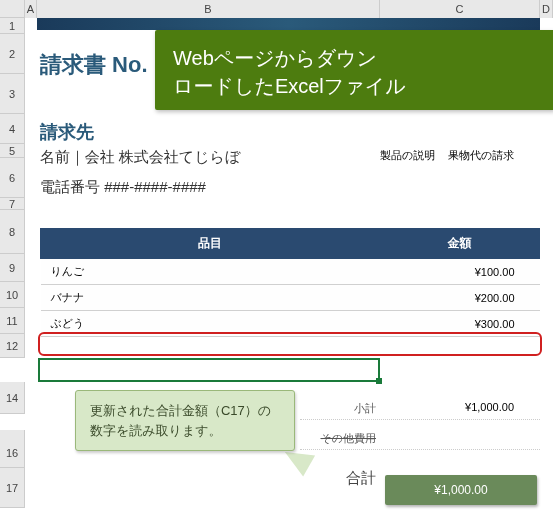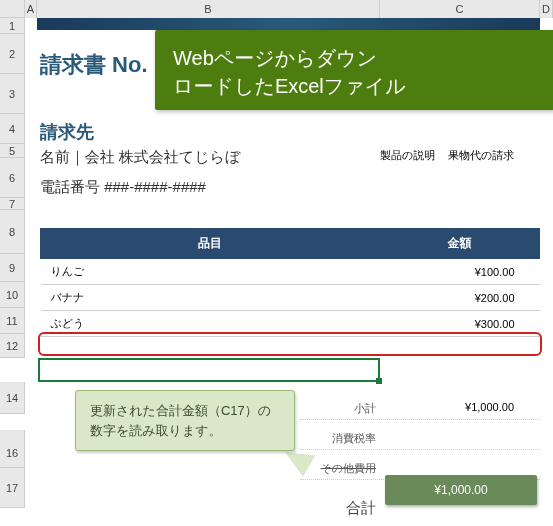--- a/index.html
+++ b/index.html
@@ -305,24 +305,20 @@
   <div class="red-outline"></div>
   <div class="selected-cell"></div>
   <div class="fill-handle"></div>
 
   <div class="totals">
     <div class="row">
       <span class="lbl">小計</span>
       <span class="val">¥1,000.00</span>
     </div>
     <div class="row">
-      <span class="lbl">消費税率</span>
-      <span class="val"></span>
-    </div>
-    <div class="row">
       <span class="lbl strike">その他費用</span>
       <span class="val"></span>
     </div>
     <div class="row" style="border:none">
       <span class="grand">合計</span>
       <span class="val"></span>
     </div>
   </div>
 
   <div class="grand-box">¥1,000.00</div>

